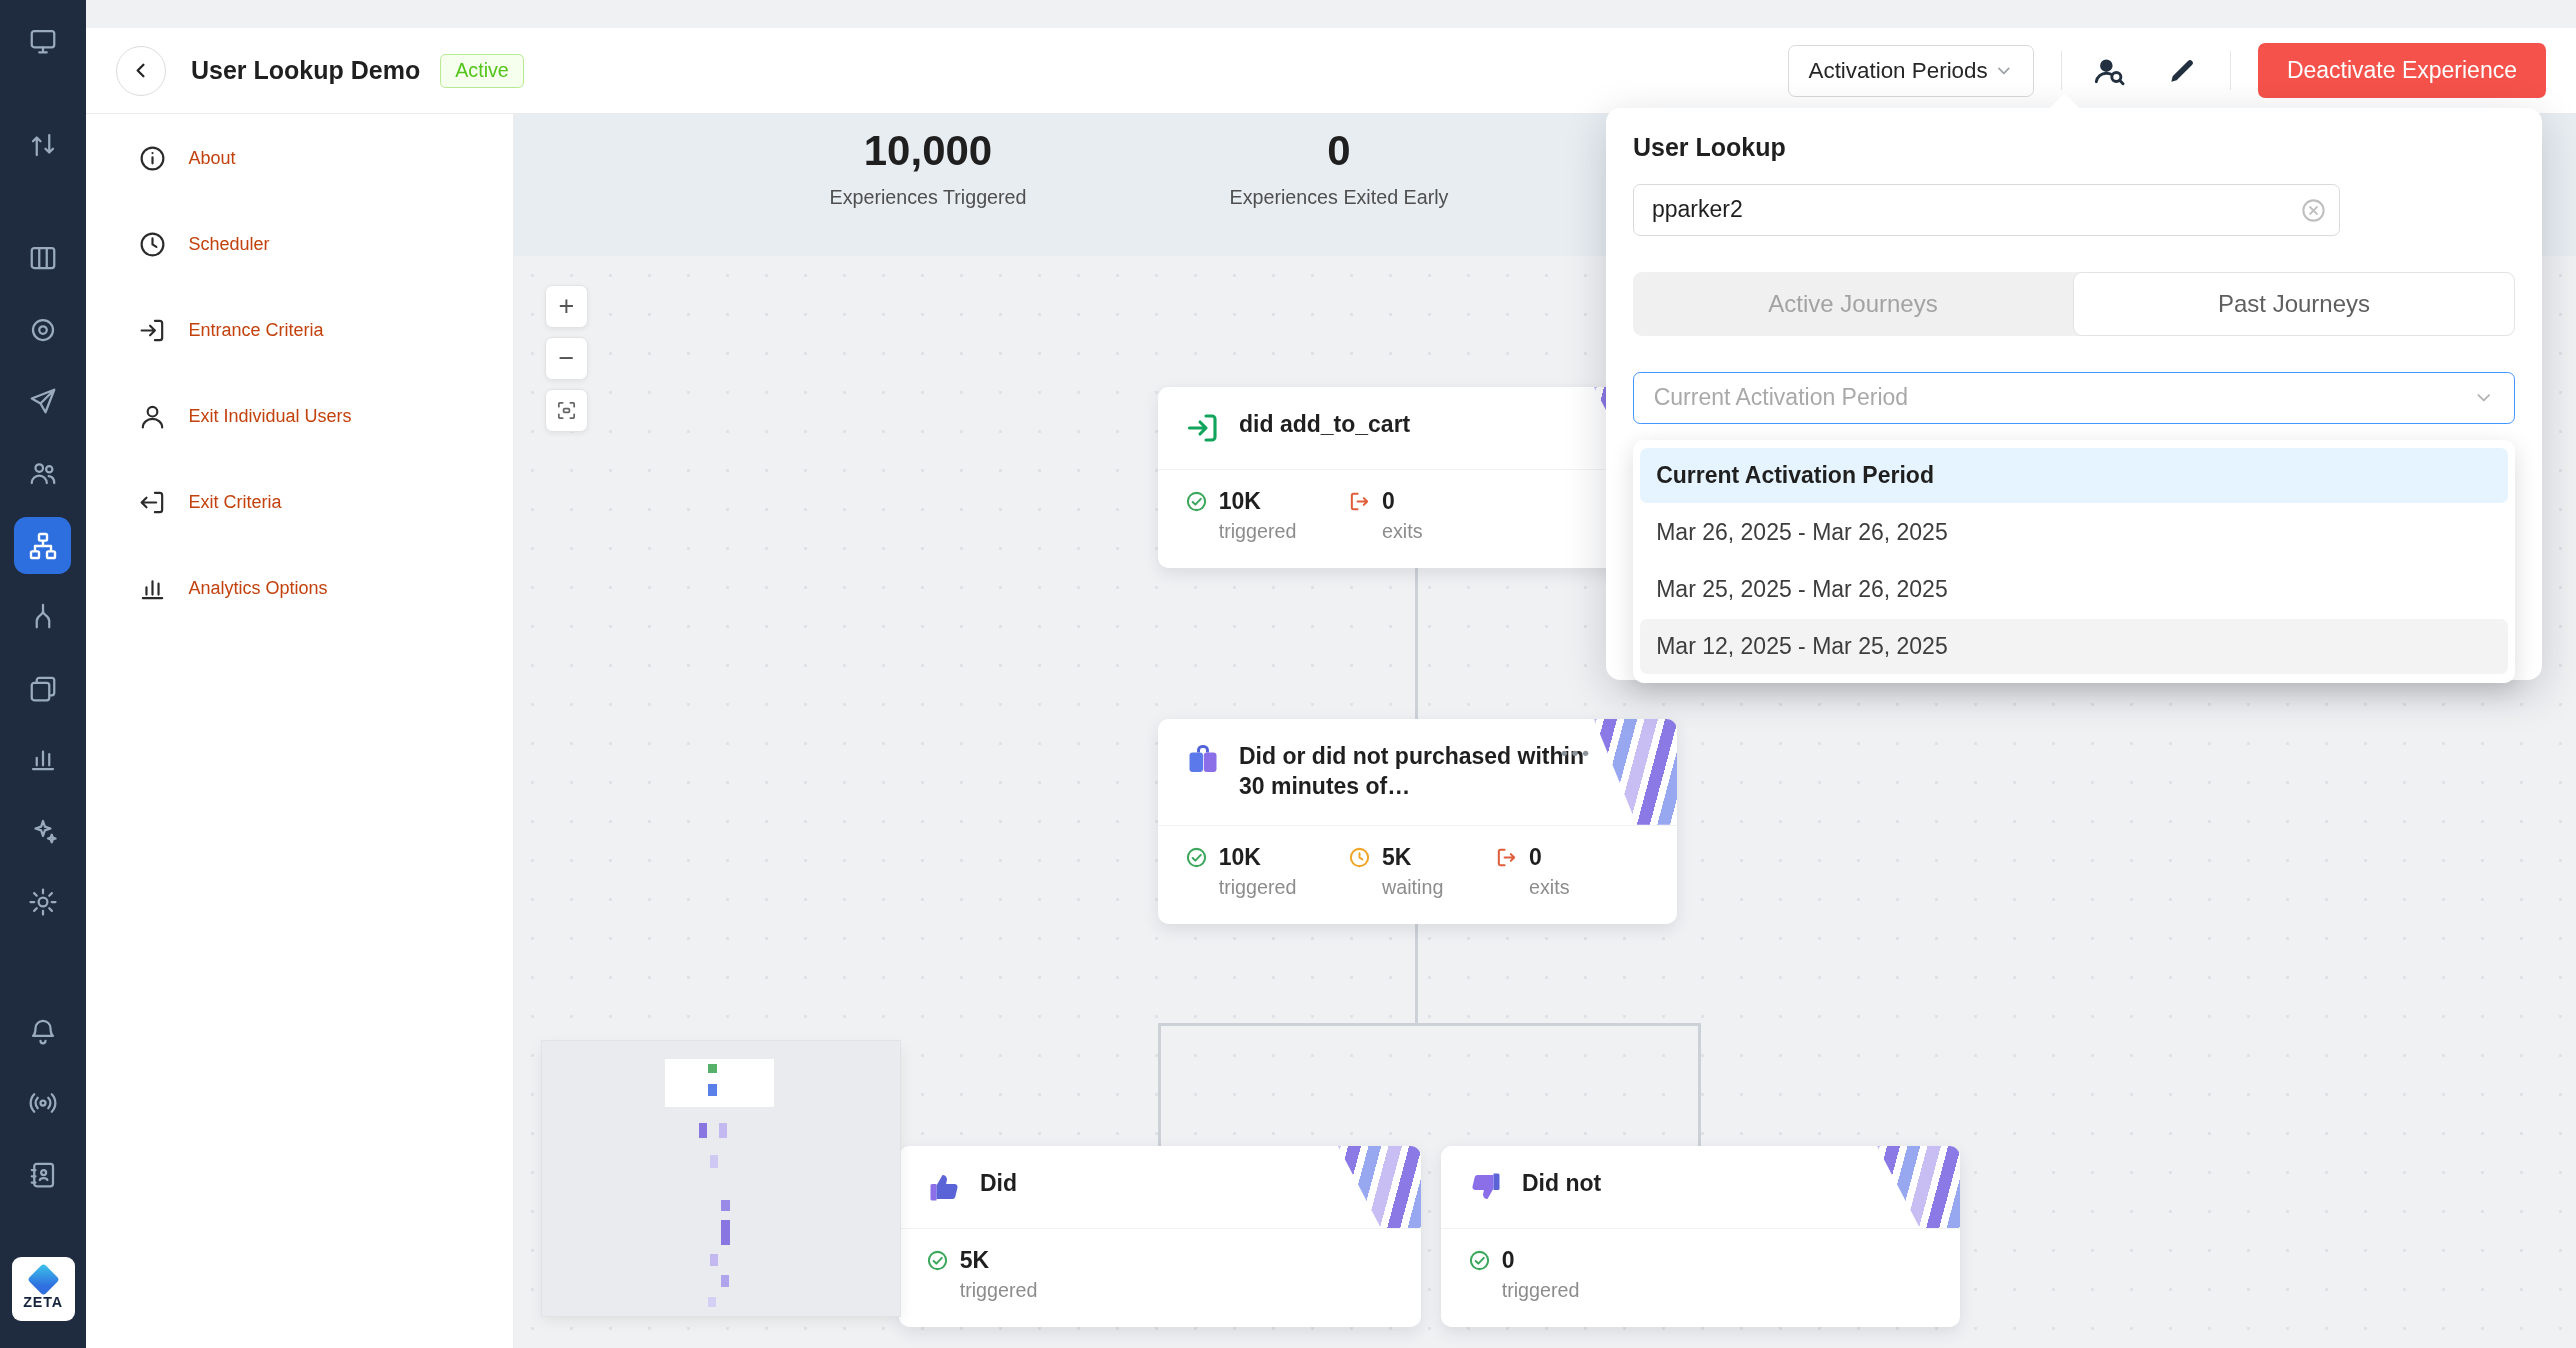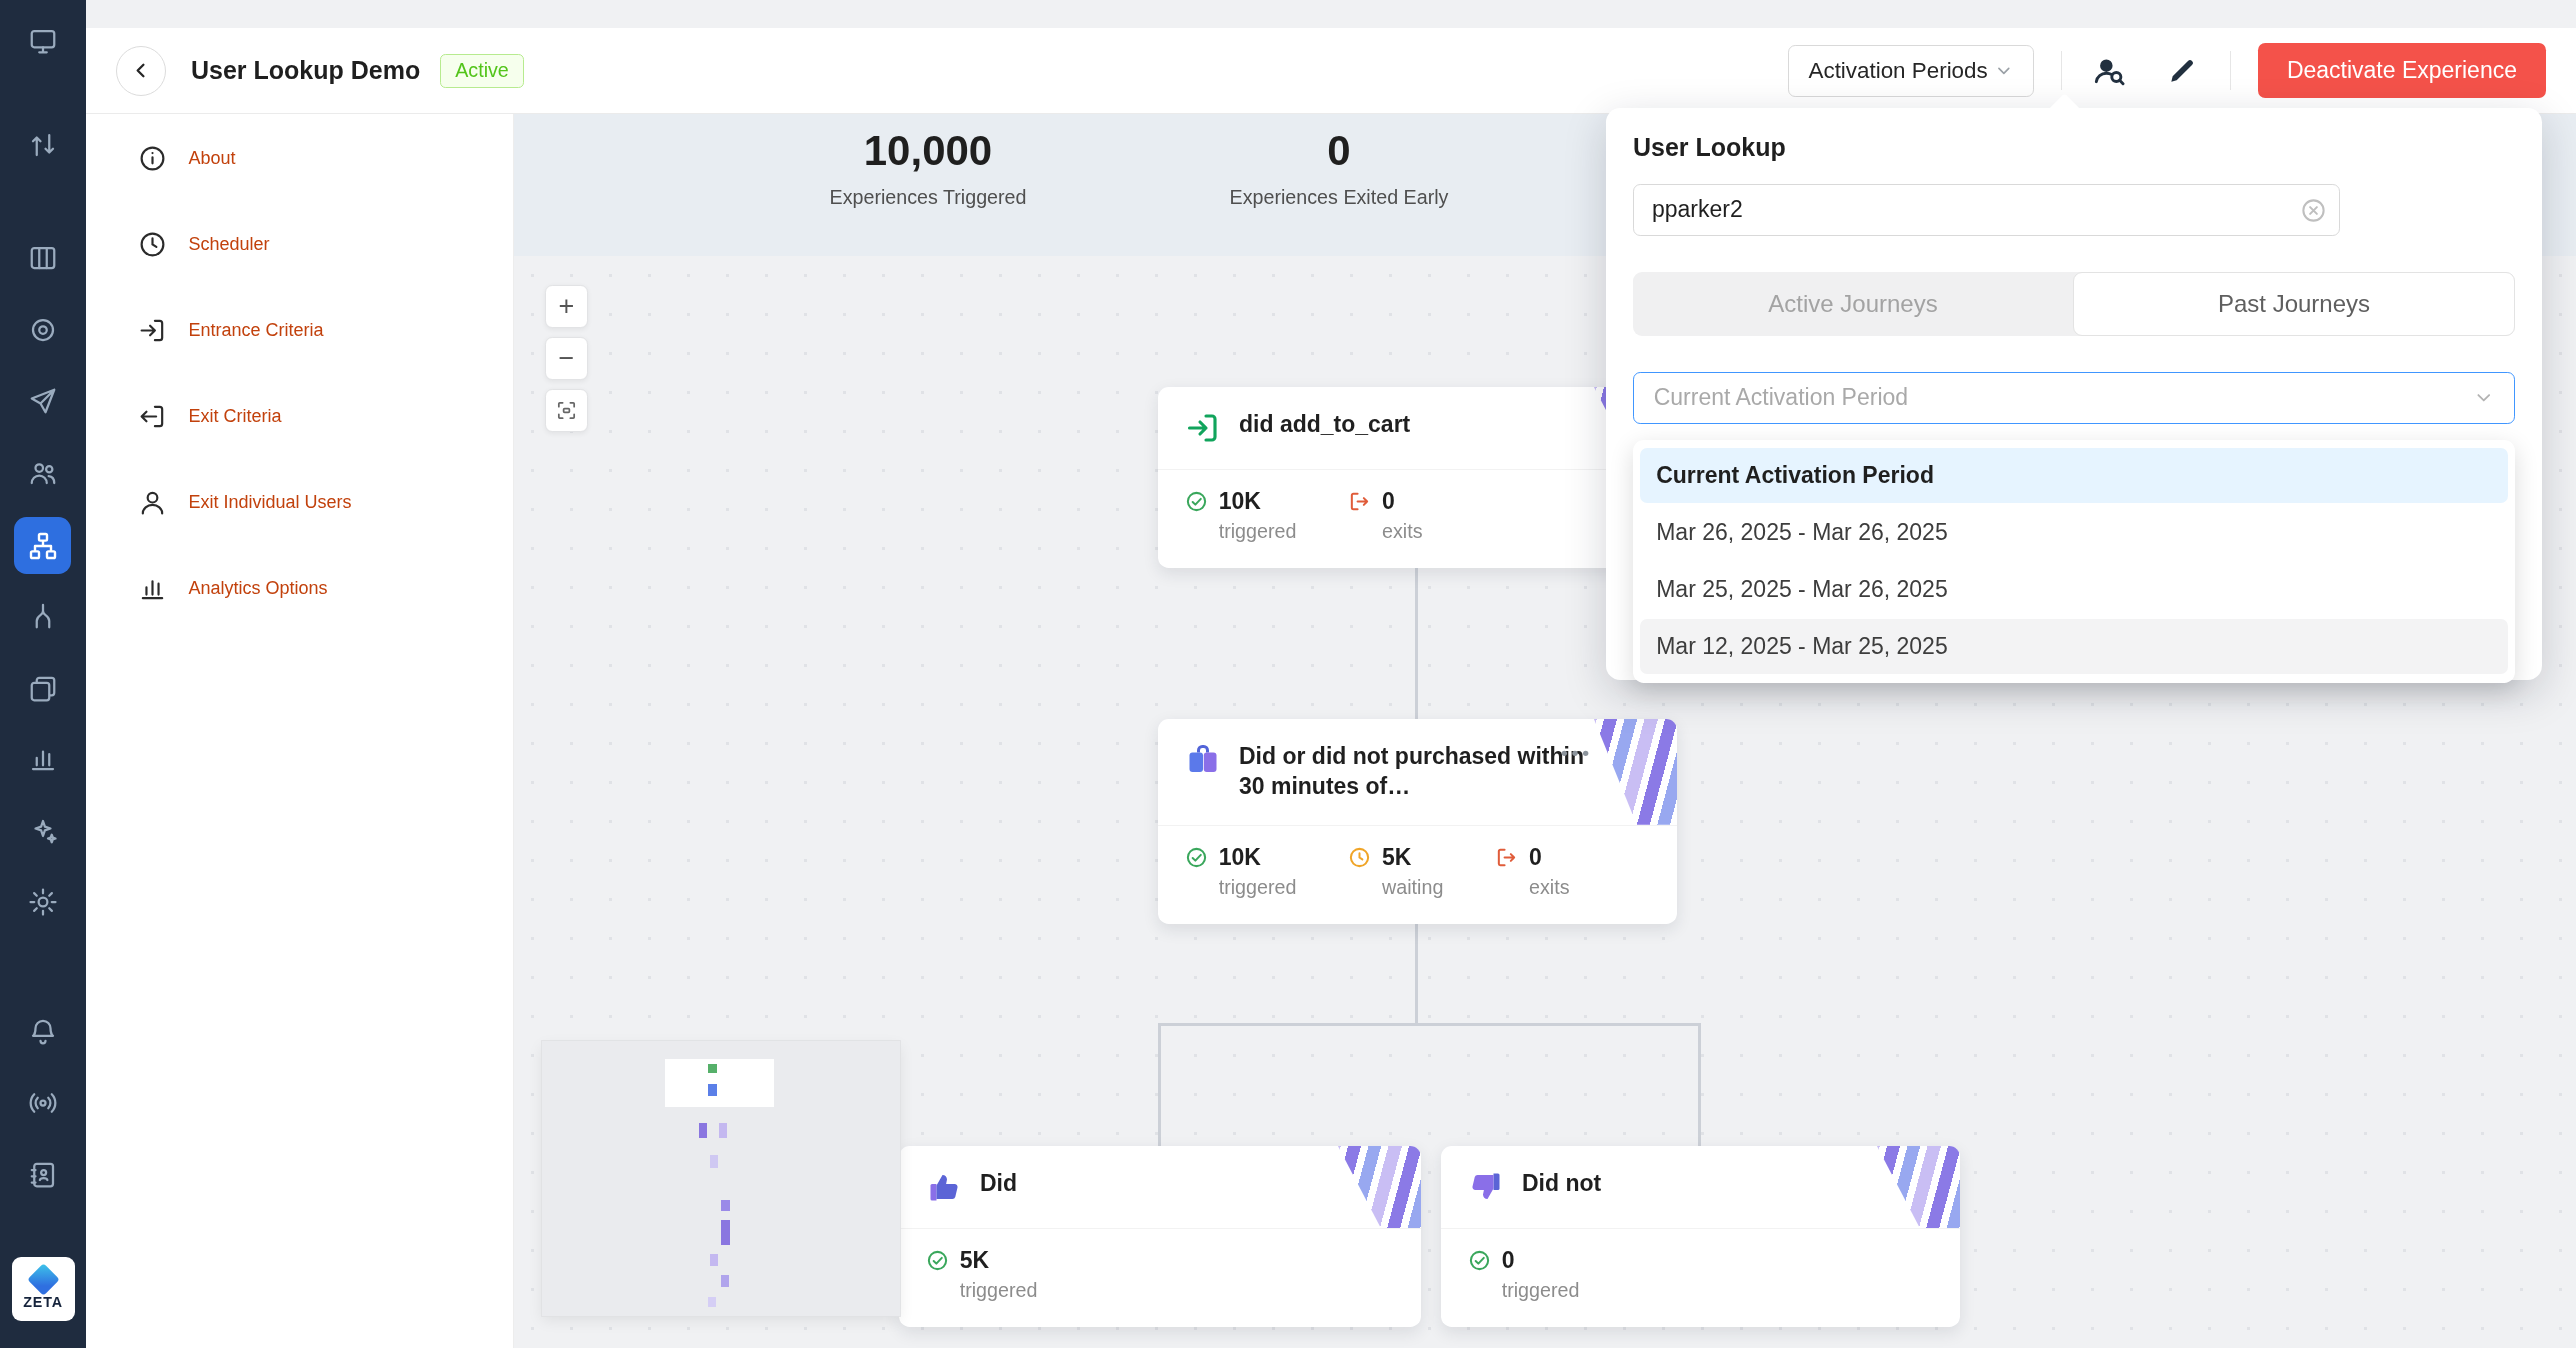--- a/index.html
+++ b/index.html
@@ -245,32 +245,32 @@
       <span>Scheduler</span>
     </div>
     <div class="side-item">
       <svg viewBox="0 0 24 24" fill="none" stroke="currentColor" stroke-width="1.8" stroke-linecap="round" stroke-linejoin="round">
           <path d="M14 4h4a2 2 0 0 1 2 2v12a2 2 0 0 1-2 2h-4"></path>
           <path d="M3 12h11M10 8l4 4-4 4"></path>
         </svg>
       <span>Entrance Criteria</span>
     </div>
     <div class="side-item">
+      <svg viewBox="0 0 24 24" fill="none" stroke="currentColor" stroke-width="1.8" stroke-linecap="round">
+          <circle cx="12" cy="8" r="4"></circle>
+          <path d="M4 21c0-4 3.6-7 8-7s8 3 8 7"></path>
+        </svg>
+      <span>Exit Individual Users</span>
+    </div>
+    <div class="side-item">
       <svg viewBox="0 0 24 24" fill="none" stroke="currentColor" stroke-width="1.8" stroke-linecap="round" stroke-linejoin="round">
           <path d="M14 4h4a2 2 0 0 1 2 2v12a2 2 0 0 1-2 2h-4"></path>
           <path d="M15 12H4M7 8l-4 4 4 4"></path>
         </svg>
       <span>Exit Criteria</span>
-    </div>
-    <div class="side-item">
-      <svg viewBox="0 0 24 24" fill="none" stroke="currentColor" stroke-width="1.8" stroke-linecap="round">
-          <circle cx="12" cy="8" r="4"></circle>
-          <path d="M4 21c0-4 3.6-7 8-7s8 3 8 7"></path>
-        </svg>
-      <span>Exit Individual Users</span>
     </div>
     <div class="side-item">
       <svg viewBox="0 0 24 24" fill="none" stroke="currentColor" stroke-width="1.8" stroke-linecap="round">
           <path d="M4 20h16M7 17v-6M12 17V6M17 17v-9"></path>
         </svg>
       <span>Analytics Options</span>
     </div>
   </div>
 
   <div class="statsbar">

